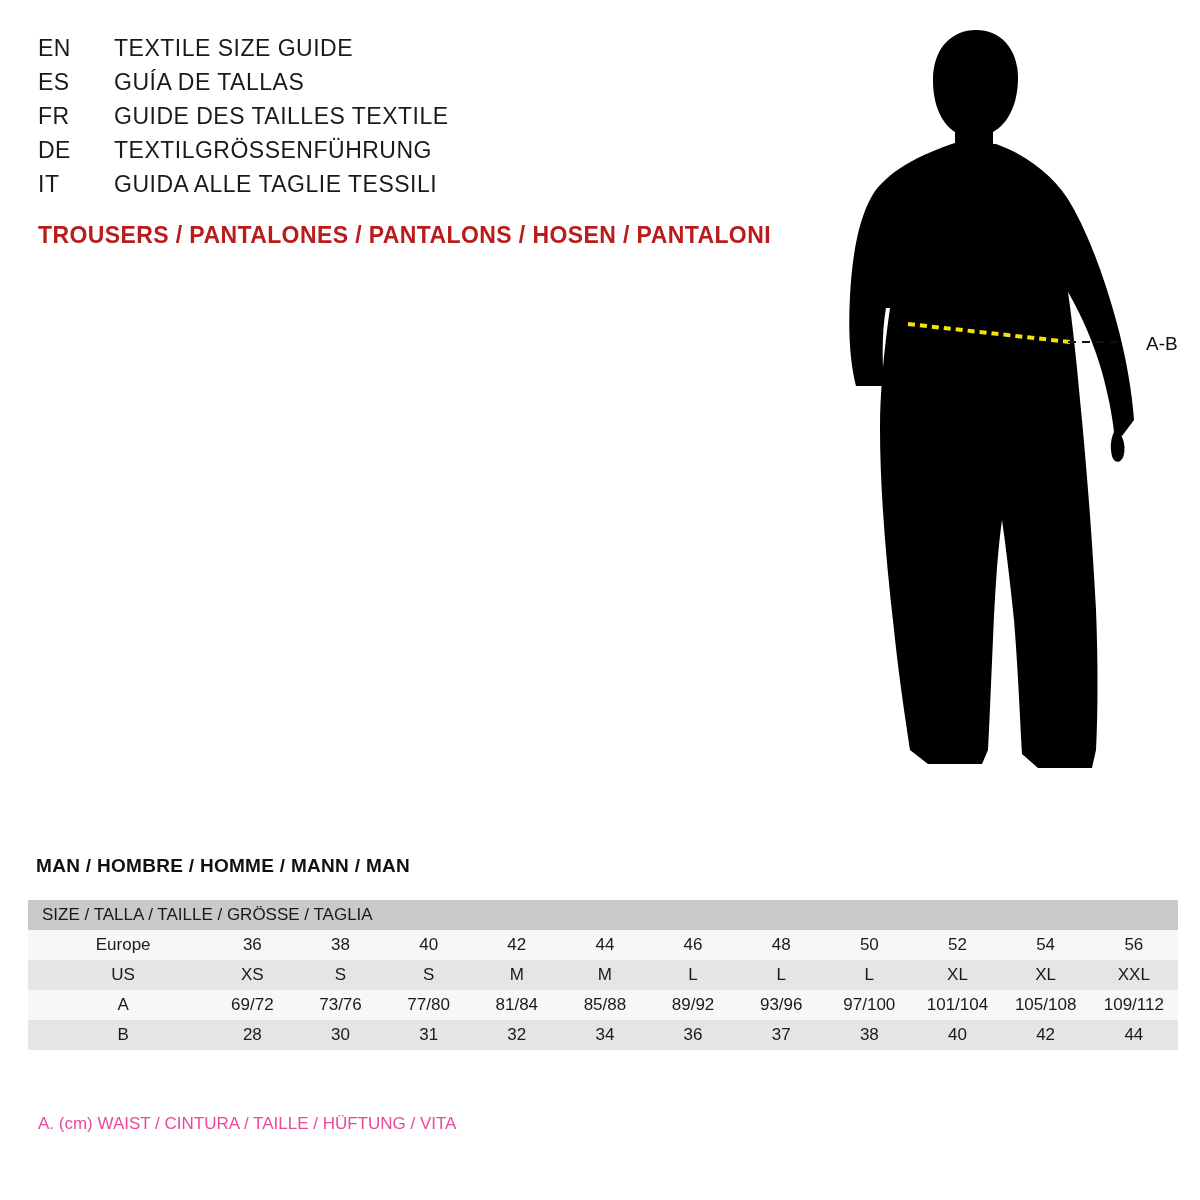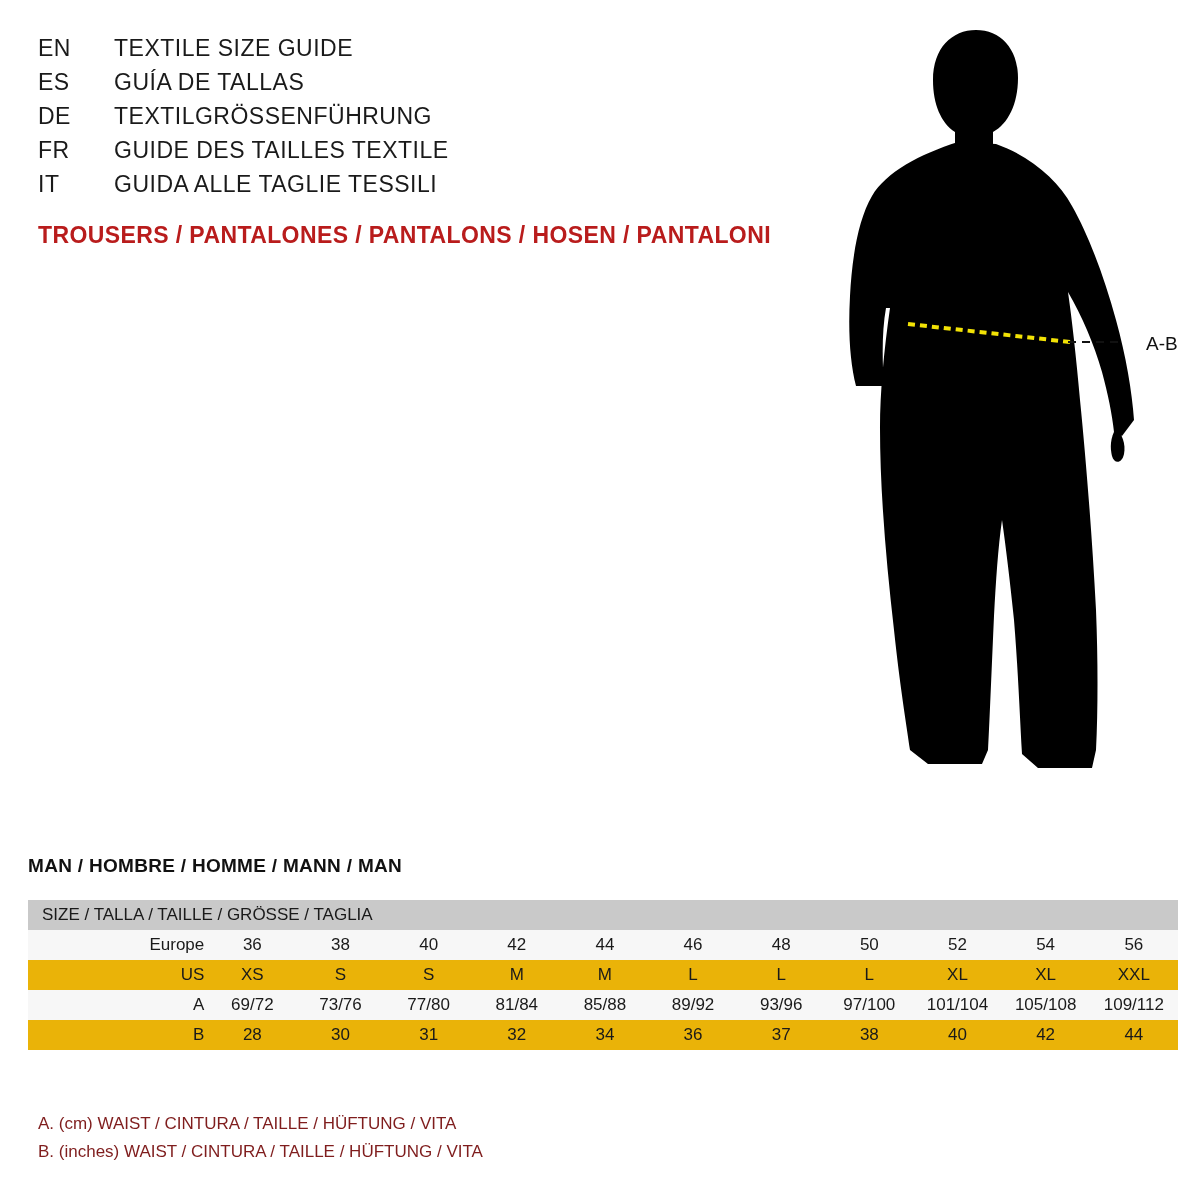--- a/index.html
+++ b/index.html
@@ -74,21 +74,21 @@
     left: 322px;
     top: 313px;
     font-size: 19px;
     color: #111;
     margin-left: 24px;
   }
 
   
   .section-label {
     position: absolute;
-    left: 28px;
+    left: 36px;
     top: 855px;
     font-size: 19px;
     font-weight: bold;
     letter-spacing: 0.3px;
     color: #111;
   }
 
   .table-wrap {
     position: absolute;
     left: 28px;
@@ -102,66 +102,66 @@
   }
   table.size-table td {
     font-size: 17px;
     color: #1a1a1a;
     height: 30px;
     padding: 0 4px;
     text-align: center;
     vertical-align: middle;
   }
   table.size-table td.rowhead {
-    text-align: right;
+    text-align: center;
     padding-left: 14px;
   }
   tr.head-row td {
     background: #c9c9c9;
     font-size: 17px;
     height: 30px;
     text-align: left;
     padding-left: 14px;
   }
-  tr.shade td { background: #eab308; }
+  tr.shade td { background: #e5e5e5; }
   tr.plain td { background: #f7f7f7; }
 
   .footnotes {
     position: absolute;
     left: 38px;
     top: 1110px;
   }
   .footnote {
     font-size: 17px;
-    color: #7f1d1d;
+    color: #ec4899;
     line-height: 28px;
     white-space: nowrap;
   }
 </style>
 </head>
 <body>
 
 <div class="page">
 
   <div class="lang-block">
     <div class="lang-row">
       <span class="lang-code">EN</span>
       <span class="lang-text">TEXTILE SIZE GUIDE</span>
     </div>
     <div class="lang-row">
       <span class="lang-code">ES</span>
       <span class="lang-text">GUÍA DE TALLAS</span>
     </div>
     <div class="lang-row">
+      <span class="lang-code">FR</span>
+      <span class="lang-text">GUIDE DES TAILLES TEXTILE</span>
+    </div>
+    <div class="lang-row">
       <span class="lang-code">DE</span>
       <span class="lang-text">TEXTILGRÖSSENFÜHRUNG</span>
-    </div>
-    <div class="lang-row">
-      <span class="lang-code">FR</span>
-      <span class="lang-text">GUIDE DES TAILLES TEXTILE</span>
     </div>
     <div class="lang-row">
       <span class="lang-code">IT</span>
       <span class="lang-text">GUIDA ALLE TAGLIE TESSILI</span>
     </div>
   </div>
 
   <div class="garment-title">TROUSERS / PANTALONES / PANTALONS / HOSEN / PANTALONI</div>
 
   <div class="figure-wrap">
@@ -278,16 +278,15 @@
           <td>40</td>
           <td>42</td>
           <td>44</td>
         </tr>
       </tbody>
     </table>
   </div>
 
   <div class="footnotes">
     <div class="footnote">A. (cm) WAIST / CINTURA / TAILLE / HÜFTUNG / VITA</div>
-    <div class="footnote">B. (inches) WAIST / CINTURA / TAILLE / HÜFTUNG / VITA</div>
   </div>
 
 </div>
 
 </body></html>

